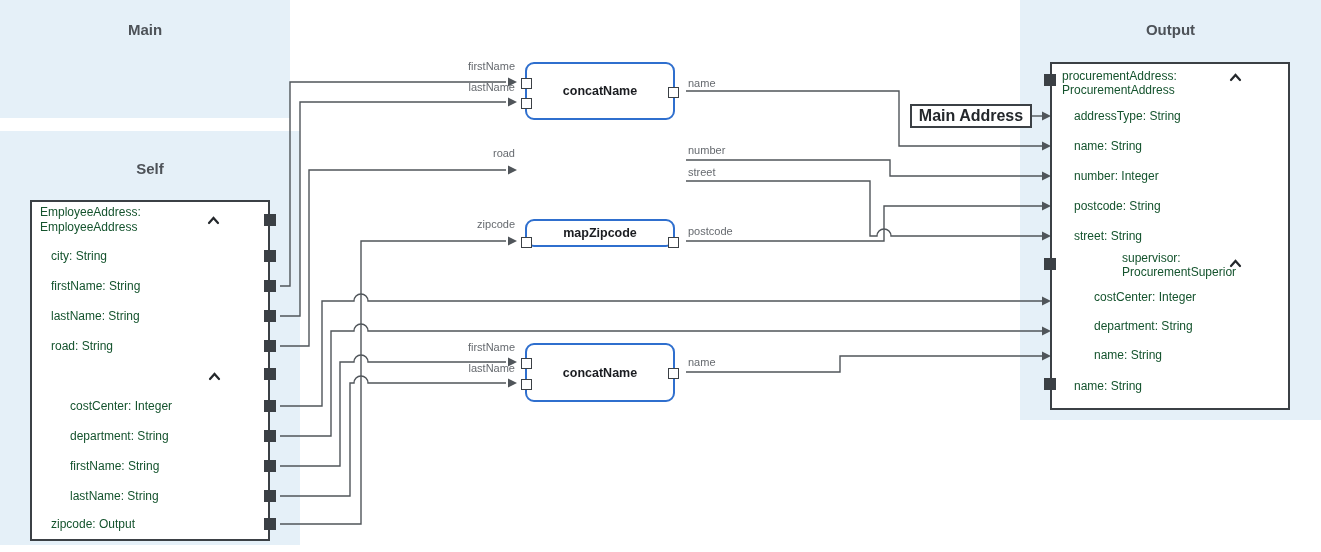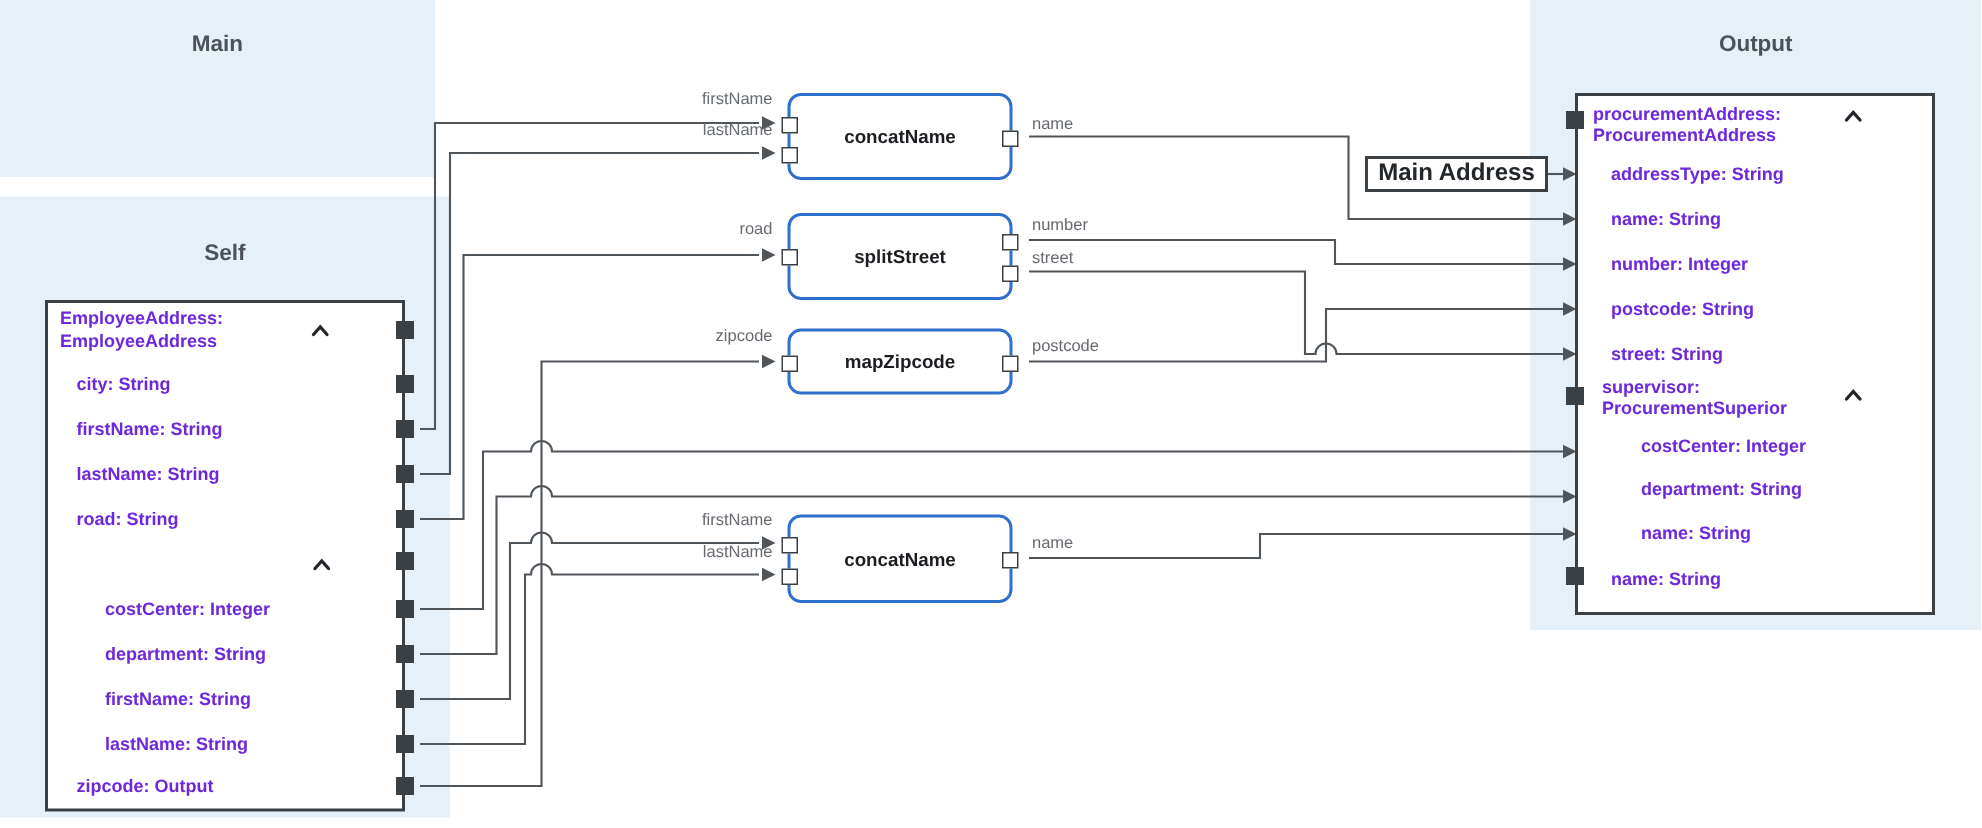--- a/index.html
+++ b/index.html
@@ -5,21 +5,21 @@
   html,body{margin:0;padding:0;background:#fff}
   .stage{position:relative;width:1321px;height:552px;background:#ffffff;
          font-family:"Liberation Sans",sans-serif;overflow:hidden}
   .panel{position:absolute;background:#e5f0f8}
   .panel-title{position:absolute;left:0;width:100%;text-align:center;
                font-size:15px;font-weight:bold;color:#4d5258}
   .doc-box{position:absolute;background:#fff;border:2px solid #3b4045;box-sizing:border-box}
   .tbox{position:absolute;background:#fff;border:2px solid #2f6fce;border-radius:9px;
         display:flex;align-items:center;justify-content:center;
         font-size:12.5px;font-weight:bold;color:#1b1d21;box-sizing:border-box}
-  .trow{position:absolute;font-size:12px;font-weight:bold;color:#6d28d9;
+  .trow{position:absolute;font-size:12px;font-weight:normal;color:#14532d;
         line-height:15px;white-space:nowrap;z-index:4}
   .leaf{line-height:16px}
   .wlabel{position:absolute;font-size:11px;color:#666a6f;white-space:nowrap;z-index:4}
   .wlabel.r{text-align:right;width:85px}
   .port-dark{position:absolute;width:12px;height:12px;background:#3b4045;z-index:5}
   .tport{position:absolute;width:11px;height:11px;background:#fff;
          border:1.5px solid #3b4045;box-sizing:border-box;z-index:5}
   .chev{position:absolute;z-index:5}
   .const-box{position:absolute;border:2px solid #3b4045;background:#fff;z-index:4;
              display:flex;align-items:center;justify-content:center;
@@ -135,27 +135,21 @@
   <div class="port-dark" style="left:264px;top:460px"></div>
   <div class="port-dark" style="left:264px;top:490px"></div>
   <div class="port-dark" style="left:264px;top:518px"></div>
 
   <div class="tbox boxlayer" style="left:525px;top:62px;width:150px;height:58px">
     <span>concatName</span>
     <div class="tport" style="left:-6px;top:14px"></div>
     <div class="tport" style="left:-6px;top:34px"></div>
     <div class="tport" style="right:-6px;top:23px"></div>
   </div>
-  <div class="tbox boxlayer" style="left:525px;top:142px;width:150px;height:58px">
-    <span>splitStreet</span>
-    <div class="tport" style="left:-6px;top:22px"></div>
-    <div class="tport" style="right:-6px;top:12px"></div>
-    <div class="tport" style="right:-6px;top:33px"></div>
-  </div>
-  <div class="tbox boxlayer" style="left:525px;top:219px;width:150px;height:44px">
+  <div class="tbox boxlayer" style="left:525px;top:219px;width:150px;height:28px">
     <span>mapZipcode</span>
     <div class="tport" style="left:-6px;top:16px"></div>
     <div class="tport" style="right:-6px;top:16px"></div>
   </div>
   <div class="tbox boxlayer" style="left:525px;top:343px;width:150px;height:59px">
     <span>concatName</span>
     <div class="tport" style="left:-6px;top:13px"></div>
     <div class="tport" style="left:-6px;top:34px"></div>
     <div class="tport" style="right:-6px;top:23px"></div>
   </div>
@@ -178,21 +172,21 @@
 
   <div class="trow" style="left:1062px;top:69px;line-height:14px">
     <div>procurementAddress:</div>
     <div>ProcurementAddress</div>
   </div>
   <div class="trow leaf" style="left:1074px;top:108px">addressType: String</div>
   <div class="trow leaf" style="left:1074px;top:138px">name: String</div>
   <div class="trow leaf" style="left:1074px;top:168px">number: Integer</div>
   <div class="trow leaf" style="left:1074px;top:198px">postcode: String</div>
   <div class="trow leaf" style="left:1074px;top:228px">street: String</div>
-  <div class="trow" style="left:1068px;top:251px;line-height:14px">
+  <div class="trow" style="left:1122px;top:251px;line-height:14px">
     <div>supervisor:</div>
     <div>ProcurementSuperior</div>
   </div>
   <div class="trow leaf" style="left:1094px;top:289px">costCenter: Integer</div>
   <div class="trow leaf" style="left:1094px;top:318px">department: String</div>
   <div class="trow leaf" style="left:1094px;top:347px">name: String</div>
   <div class="trow leaf" style="left:1074px;top:378px">name: String</div>
 
   <svg class="chev" style="left:1229px;top:73px" width="13" height="9">
     <path d="M2 7 L6.5 2 L11 7" stroke="#23272b" stroke-width="2.2" fill="none" stroke-linecap="round"></path>

